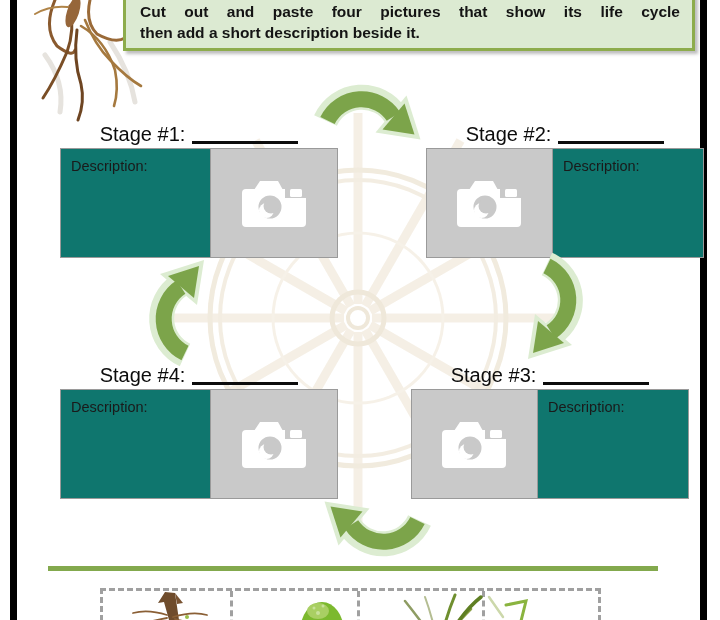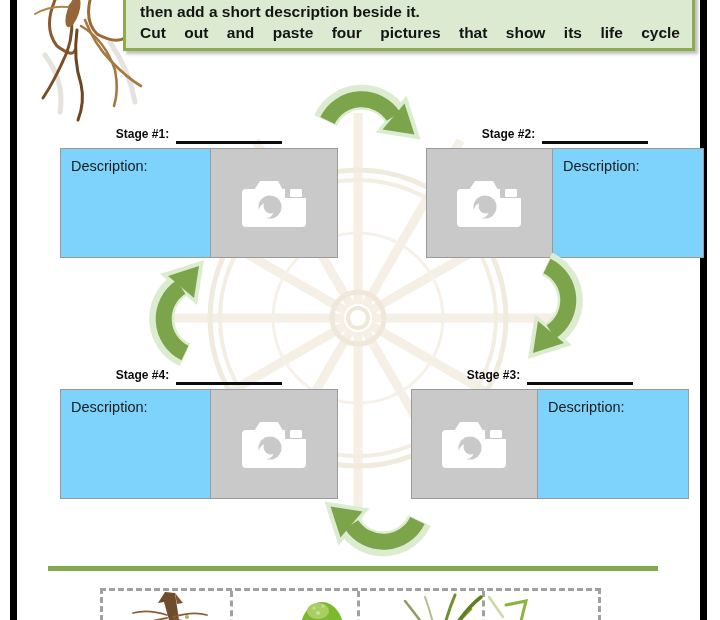--- a/index.html
+++ b/index.html
@@ -17,26 +17,26 @@
     background:#dcead2;border:3px solid #8dac4c;box-sizing:border-box;
     box-shadow:3px 3px 3px rgba(110,110,110,.45);
     padding:12px 12px 0 14px;
   }
   .instruction-line{font-weight:bold;font-size:15.5px;line-height:21px;color:#141414;}
   .instruction-line.justify{text-align:justify;text-align-last:justify;}
 
   
   .stage-group{position:absolute;width:278px;}
   .stage-title{height:24px;display:flex;justify-content:center;align-items:flex-end;margin-bottom:4px;}
-  .stage-label{font-weight:bold;font-size:12px;line-height:20px;color:#0c0c0c;}
+  .stage-label{font-weight:normal;font-size:20px;line-height:20px;color:#0c0c0c;}
   .stage-blank{width:106px;height:15px;border-bottom:3px solid #0c0c0c;margin-left:7px;}
   .stage-box{display:flex;height:110px;border:1.5px solid #9a9a9a;box-sizing:border-box;background:#fff;}
   .cell{height:100%;box-sizing:border-box;}
   .cell + .cell{border-left:1px solid #9a9a9a;}
-  .desc-cell{background:#7dd3fc;padding:9px 20px 0 10px;font-size:14.5px;color:#1a1a1a;}
+  .desc-cell{background:#0f766e;padding:9px 20px 0 10px;font-size:14.5px;color:#1a1a1a;}
   .desc-cell.w-left{width:150px;}
   .desc-cell.w-right{width:152px;}
   .photo-cell{background:#c9c9c9;display:flex;align-items:center;justify-content:center;}
   .photo-cell.w-left{width:126px;}
   .photo-cell.w-right{width:128px;}
 
   .arrow-wrap{position:absolute;width:80px;height:105px;}
   .arrow-wrap svg{overflow:visible;}
   .rot180{transform:rotate(180deg);}
   .rotm90{transform:rotate(-90deg);}
@@ -70,22 +70,22 @@
       <path d="M 55 6 Q 60 30 52 52 Q 40 80 28 98" stroke="#7a4e26" stroke-width="3"></path>
       <path d="M 70 20 Q 80 45 95 60 Q 112 78 126 86" stroke="#a5793f" stroke-width="2.6"></path>
       <path d="M 62 30 Q 58 60 66 84 Q 70 102 63 120" stroke="#6e4522" stroke-width="3"></path>
       <path d="M 66 26 Q 90 40 100 70 Q 104 90 99 106" stroke="#a5793f" stroke-width="2.6"></path>
       <path d="M 58 8 Q 38 4 20 14" stroke="#b08448" stroke-width="2"></path>
     </g>
     <ellipse cx="58" cy="12" rx="6" ry="16" fill="#96663a" transform="rotate(18 58 12)"></ellipse>
   </svg>
 
   <div class="instruction-box layer">
+    <div class="instruction-line justify">Cut out and paste four pictures that show its life cycle</div>
     <div class="instruction-line">then add a short description beside it.</div>
-    <div class="instruction-line justify">Cut out and paste four pictures that show its life cycle</div>
   </div>
 
   <svg class="watermark" viewBox="-220 -220 440 440">
     <g stroke="#f4eee3" stroke-width="9">
       <line x1="0" y1="-14" x2="0" y2="-205" transform="rotate(0)"></line>
       <line x1="0" y1="-14" x2="0" y2="-205" transform="rotate(30)"></line>
       <line x1="0" y1="-14" x2="0" y2="-205" transform="rotate(60)"></line>
       <line x1="0" y1="-14" x2="0" y2="-205" transform="rotate(90)"></line>
       <line x1="0" y1="-14" x2="0" y2="-205" transform="rotate(120)"></line>
       <line x1="0" y1="-14" x2="0" y2="-205" transform="rotate(150)"></line>

